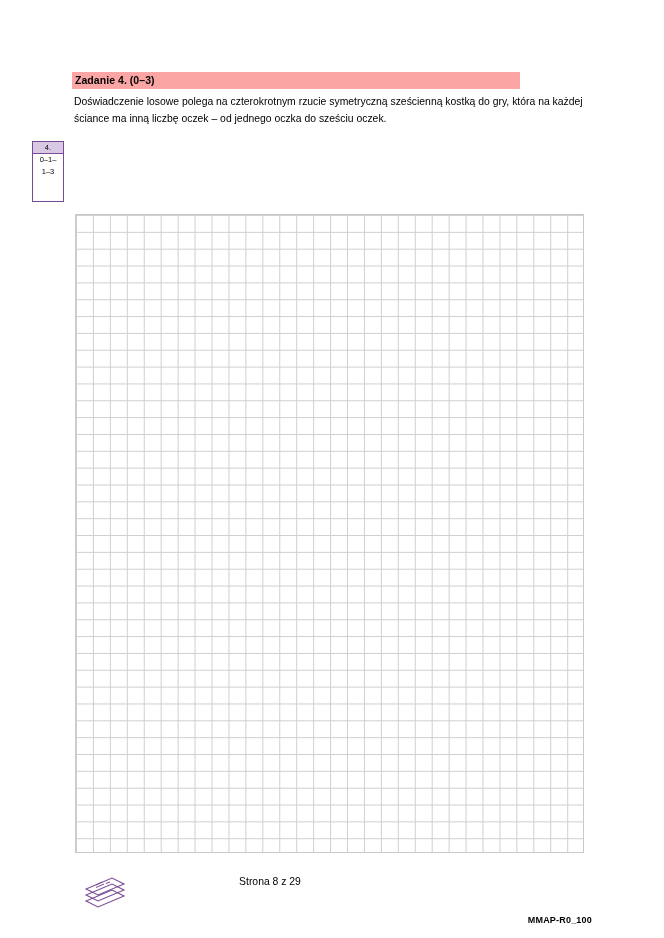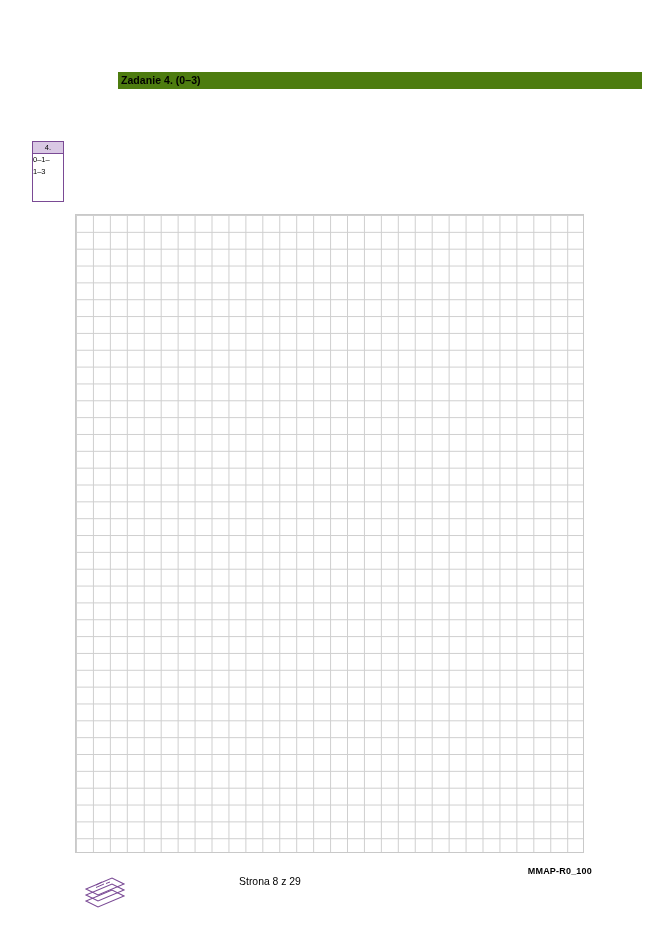--- a/index.html
+++ b/index.html
@@ -22,26 +22,25 @@
     width: 664px;
     height: 938px;
     background: #ffffff;
   }
 
   
   .task-heading {
     position: absolute;
     left: 72px;
     top: 72px;
-    width: 524px;
+    width: 448px;
     height: 17px;
-    background: #4d7c0f;
+    background: #fca5a5;
     display: flex;
     align-items: center;
-    margin-left: 46px;
   }
   .task-heading .txt {
     font-size: 10.5px;
     font-weight: bold;
     padding-left: 3px;
     letter-spacing: 0.05px;
     line-height: 1;
   }
 
   
@@ -67,21 +66,21 @@
   .score-box .num {
     background: #d9c8e4;
     text-align: center;
     font-size: 7.5px;
     line-height: 11px;
     height: 11px;
     border-bottom: 1px solid #7a4a95;
     color: #000;
   }
   .score-box .lines {
-    text-align: left;
+    text-align: center;
     font-size: 7.5px;
     line-height: 11px;
     padding-bottom: 1px;
   }
   .score-box .blank {
     height: 23px;
   }
 
   
   .command {
@@ -116,21 +115,21 @@
     position: absolute;
     left: 0;
     top: 876px;
     width: 540px;
     text-align: center;
     font-size: 10.4px;
   }
   .footer-code {
     position: absolute;
     right: 72px;
-    top: 866px;
+    top: 915px;
     font-size: 9px;
     font-weight: bold;
     letter-spacing: 0.2px;
   }
   .footer-logo {
     position: absolute;
     left: 82px;
     top: 874px;
     width: 46px;
     height: 34px;
@@ -138,20 +137,21 @@
 </style>
 </head>
 <body>
 
 <div class="page">
 
   <div class="task-heading">
     <span class="txt">Zadanie 4. (0–3)</span>
   </div>
 
+  <div class="intro">Doświadczenie losowe polega na czterokrotnym rzucie symetryczną sześcienną kostką do gry, która na każdej ściance ma inną liczbę oczek – od jednego oczka do sześciu oczek.</div>
 
   <div class="score-box">
     <div class="num">4.</div>
     <div class="lines">0–1–</div>
     <div class="lines">1–3</div>
     <div class="blank"></div>
   </div>
 
 
   <div class="grid"></div>

